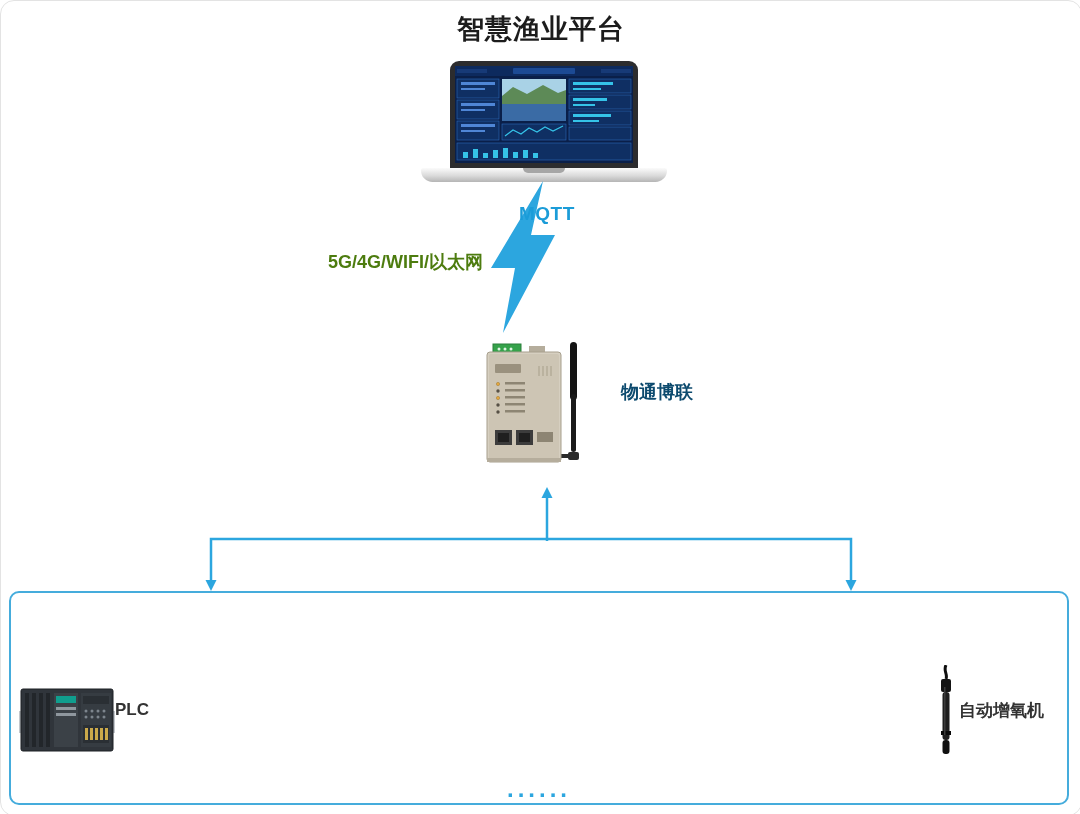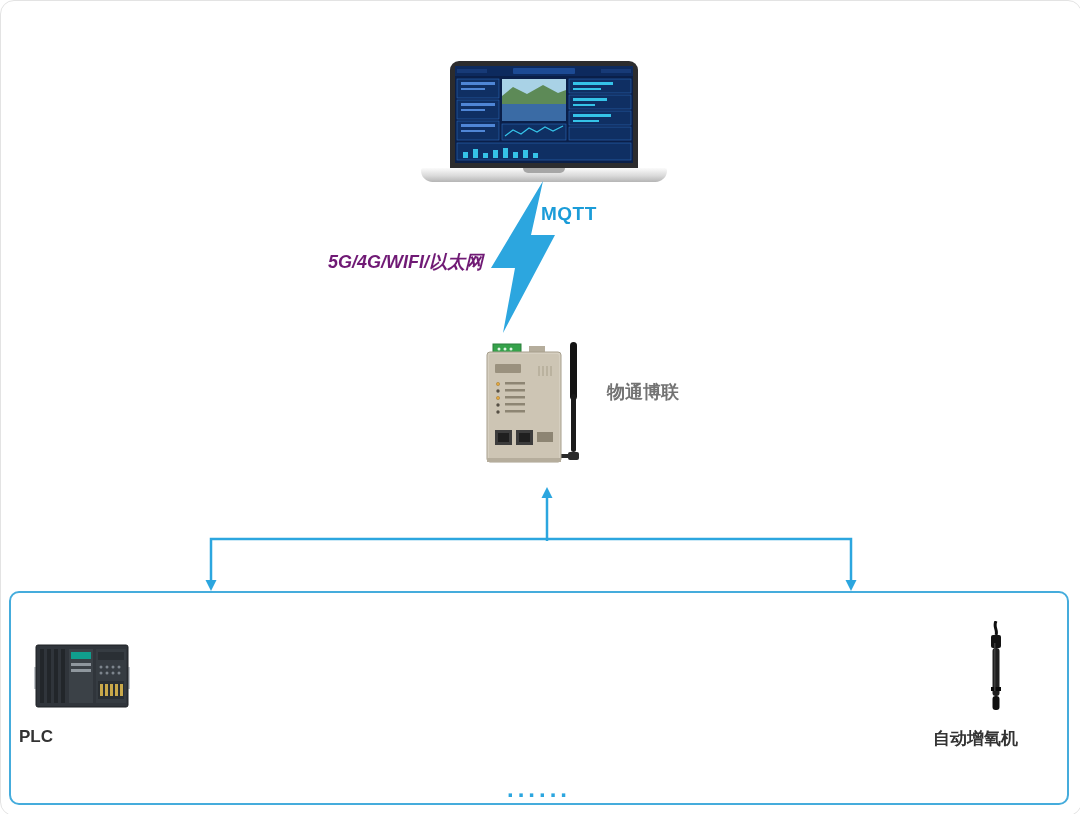--- a/index.html
+++ b/index.html
@@ -23,51 +23,52 @@
     position:absolute; left:420px; top:167px; width:246px; height:14px;
     background:linear-gradient(180deg,#fbfbfb 0%,#dadada 55%,#b5b5b5 100%);
     border-radius:3px 3px 14px 14px;
   }
   .laptop-notch {
     position:absolute; left:50%; top:0; transform:translateX(-50%);
     width:42px; height:5px; background:#a6a6a6; border-radius:0 0 8px 8px;
   }
   .overlay { position:absolute; left:0; top:0; pointer-events:none; }
   .mqtt-label {
-    position:absolute; left:540px; top:202px; font-size:19px; font-weight:600;
+    position:absolute; left:518px; top:202px; font-size:19px; font-weight:600;
     color:#1b9cd8; letter-spacing:.5px;
   }
   .network-label {
     position:absolute; left:308px; top:249px; width:174px; text-align:right;
-    font-size:18px; font-weight:600; color:#701a75;font-style:italic;
+    font-size:18px; font-weight:600; color:#4d7c0f;
   }
   .gateway { position:absolute; left:470px; top:333px; width:120px; height:142px; }
   .gateway-label {
-    position:absolute; left:572px; top:378px; width:140px; text-align:center;
-    font-size:18px; font-weight:600; color:#737373; line-height:26px;
+    position:absolute; left:586px; top:378px; width:140px; text-align:center;
+    font-size:18px; font-weight:600; color:#0c4a6e; line-height:26px;
   }
   .device-box {
     position:absolute; left:8px; top:590px; width:1060px; height:214px;
     border:2px solid #45ACDC; border-radius:10px; box-sizing:border-box;
     background:#fff; display:flex; justify-content:space-between;
     padding:12px 8px 0;
   }
-  .device-item { width:126px; display:flex; flex-direction:column; }
+  .device-item { width:126px; display:flex; align-items:center; }
   .device-icon { height:110px; display:flex; align-items:flex-end; justify-content:center; }
   .device-label { margin-top:12px; font-size:17px; font-weight:600; color:#333; white-space:nowrap; }
   .ellipsis {
     position:absolute; left:0; bottom:2px; width:100%; text-align:center;
     color:#2CA6DF; font-size:24px; font-weight:bold; letter-spacing:4px; line-height:1;
   }
 </style>
 </head>
 <body>
 
 <div class="canvas">
 
+  <div class="title">智慧渔业平台</div>
 
   <div class="laptop-screen">
     <svg viewBox="0 0 178 97" width="178" height="97">
       <rect width="178" height="97" fill="#0a1f49"></rect>
       <rect x="0" y="0" width="178" height="10" fill="#0d2a5e"></rect>
       <rect x="58" y="2" width="62" height="6" rx="1" fill="#1c4a94"></rect>
       <rect x="2" y="3" width="30" height="4" fill="#173a77"></rect>
       <rect x="146" y="3" width="30" height="4" fill="#173a77"></rect>
       <g fill="#0f2f63" stroke="#2d6ab8" stroke-width="0.6">
         <rect x="2" y="13" width="42" height="19"></rect>

